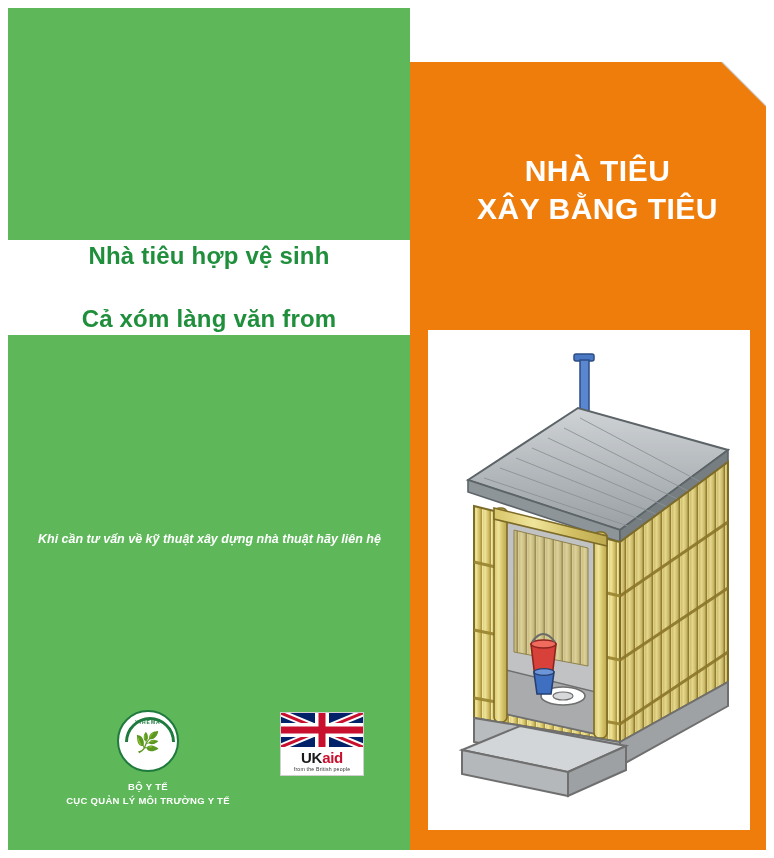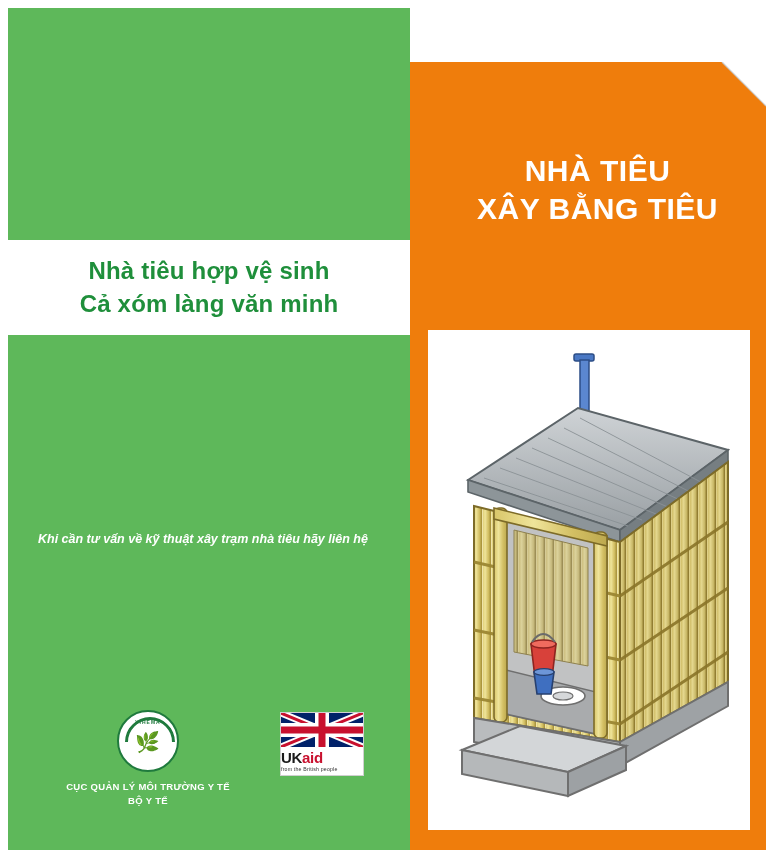--- a/index.html
+++ b/index.html
@@ -33,21 +33,21 @@
   .left-panel .slogan-band {
     position: absolute;
     left: 0;
     top: 232px;
     width: 402px;
     height: 95px;
     background: #ffffff;
     display: flex;
     flex-direction: column;
     align-items: center;
-    justify-content: center;
+    justify-content: space-between;
   }
   .slogan-line {
     color: #1f8f3b;
     font-size: 24px;
     font-weight: bold;
     line-height: 1.35;
     letter-spacing: .2px;
     white-space: nowrap;
   }
   .advice-block {
@@ -193,20 +193,21 @@
   .ukaid .flag .hr {
     position: absolute;
     top: 50%;
     left: 0;
     width: 100%;
     height: 7px;
     background: #C8102E;
     transform: translateY(-50%);
   }
   .ukaid .uklabel {
+    text-align: center;
     padding-top: 3px;
     line-height: 1;
   }
   .ukaid .uklabel .big {
     font-size: 15px;
     font-weight: bold;
     color: #1a1a1a;
     letter-spacing: -.3px;
   }
   .ukaid .uklabel .big em {
@@ -275,38 +276,38 @@
 </style>
 </head>
 <body>
 
 <div class="page">
 
   <div class="left-panel">
 
     <div class="slogan-band">
       <div class="slogan-line">Nhà tiêu hợp vệ sinh</div>
-      <div class="slogan-line">Cả xóm làng văn minh</div>
+      <div class="slogan-line">Cả xóm làng văn from</div>
     </div>
 
     <div class="advice-block">
-      <div>Khi cần tư vấn về kỹ thuật xây trạm nhà tiêu hãy liên hệ</div>
+      <div>Khi cần tư vấn về kỹ thuật xây dựng nhà thuật hãy liên hệ</div>
     </div>
 
     <div class="logo-row">
 
       <div class="vihema">
         <div class="vihema-mark">
           <div class="mini-text">VIHEMA</div>
           <div class="arc"></div>
           <div class="leafs">🌿</div>
         </div>
         <div class="vihema-name">
+          <div>BỘ Y TẾ</div>
           <div>CỤC QUẢN LÝ MÔI TRƯỜNG Y TẾ</div>
-          <div>BỘ Y TẾ</div>
         </div>
       </div>
 
       <div class="ukaid">
         <div class="flag">
           <div class="d1"></div>
           <div class="d2"></div>
           <div class="d1r"></div>
           <div class="d2r"></div>
           <div class="vw"></div>

